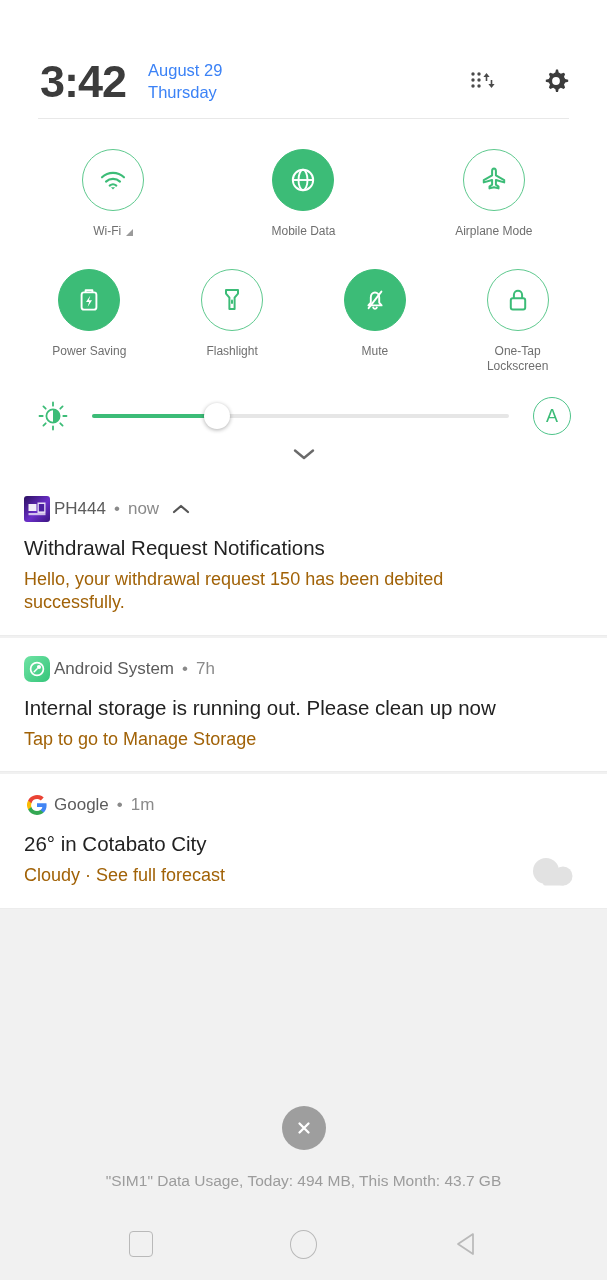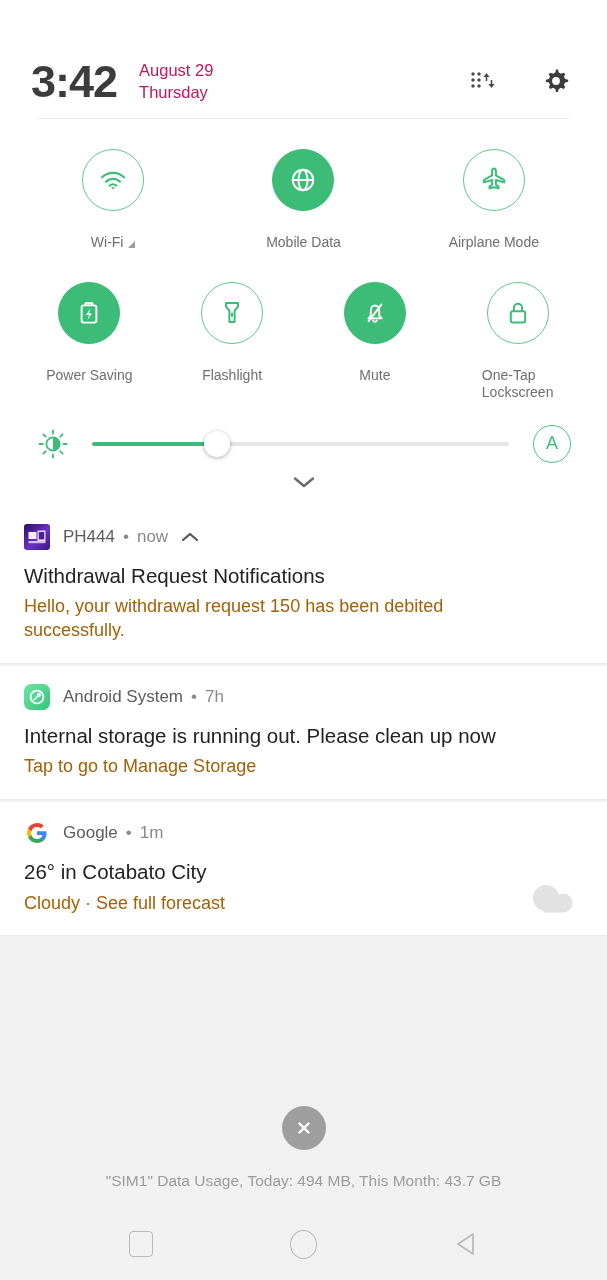--- a/index.html
+++ b/index.html
@@ -18,33 +18,33 @@
 
   
   .qs-panel {
     background: #ffffff;
     padding: 0 0 0 0;
     flex: 0 0 auto;
   }
 
   .status-header {
     display: flex; align-items: center;
-    padding: 44px 36px 0 31px;
+    padding: 44px 36px 0 40px;
     height: 118px;
   }
   .clock {
     font-size: 45px;
     font-weight: bold;
     color: #3c3c3c;
     letter-spacing: -1px;
     line-height: 1;
   }
   .date-block {
     margin-left: 22px;
-    color: #be185d;
+    color: #3b82f6;
     font-size: 16.5px;
     line-height: 1.35;
   }
   .header-icons {
     margin-left: auto;
     display: flex; align-items: center; gap: 44px;
   }
   .hdr-icon { width: 30px; height: 30px; display: block; }
 
   .hdr-divider {
@@ -69,24 +69,24 @@
     border-radius: 50%;
     display: flex; align-items: center; justify-content: center;
     border: 1.4px solid #5ec98e;
     background: #ffffff;
   }
   .tile-circle.on {
     background: #3cbc77;
     border-color: #3cbc77;
   }
   .tile-label {
-    margin-top: 23px;
-    font-size: 14px;
+    margin-top: 13px;
+    font-size: 12px;
     color: #6f6f6f;
-    text-align: left;
+    text-align: center;
     line-height: 1.25;
     position: relative;
   }
   .tile-label .expand-tri {
     display: inline-block;
     width: 0; height: 0;
     margin-left: 5px;
     border-left: 7px solid transparent;
     border-bottom: 7px solid #9a9a9a;
     vertical-align: -1px;
@@ -162,21 +162,21 @@
   .app-icon.ph {
     background: linear-gradient(135deg,#2b1060 0%,#6b2fc9 55%,#3a1480 100%);
     border-radius: 3px;
   }
   .app-icon.sys {
     background: linear-gradient(135deg,#6fe3a4 0%,#35c57a 100%);
     border-radius: 7px;
   }
   .app-icon.google { background: transparent; }
   .app-name {
-    margin-left: 13px;
+    margin-left: 4px;
     font-size: 17px;
     color: #5c5c5c;
   }
   .notif-dot {
     margin: 0 8px;
     font-size: 17px; color: #8a8a8a;
   }
   .notif-time { font-size: 17px; color: #8a8a8a; }
   .chev-up { margin-left: 12px; width: 20px; height: 12px; }
   .notif-title {

